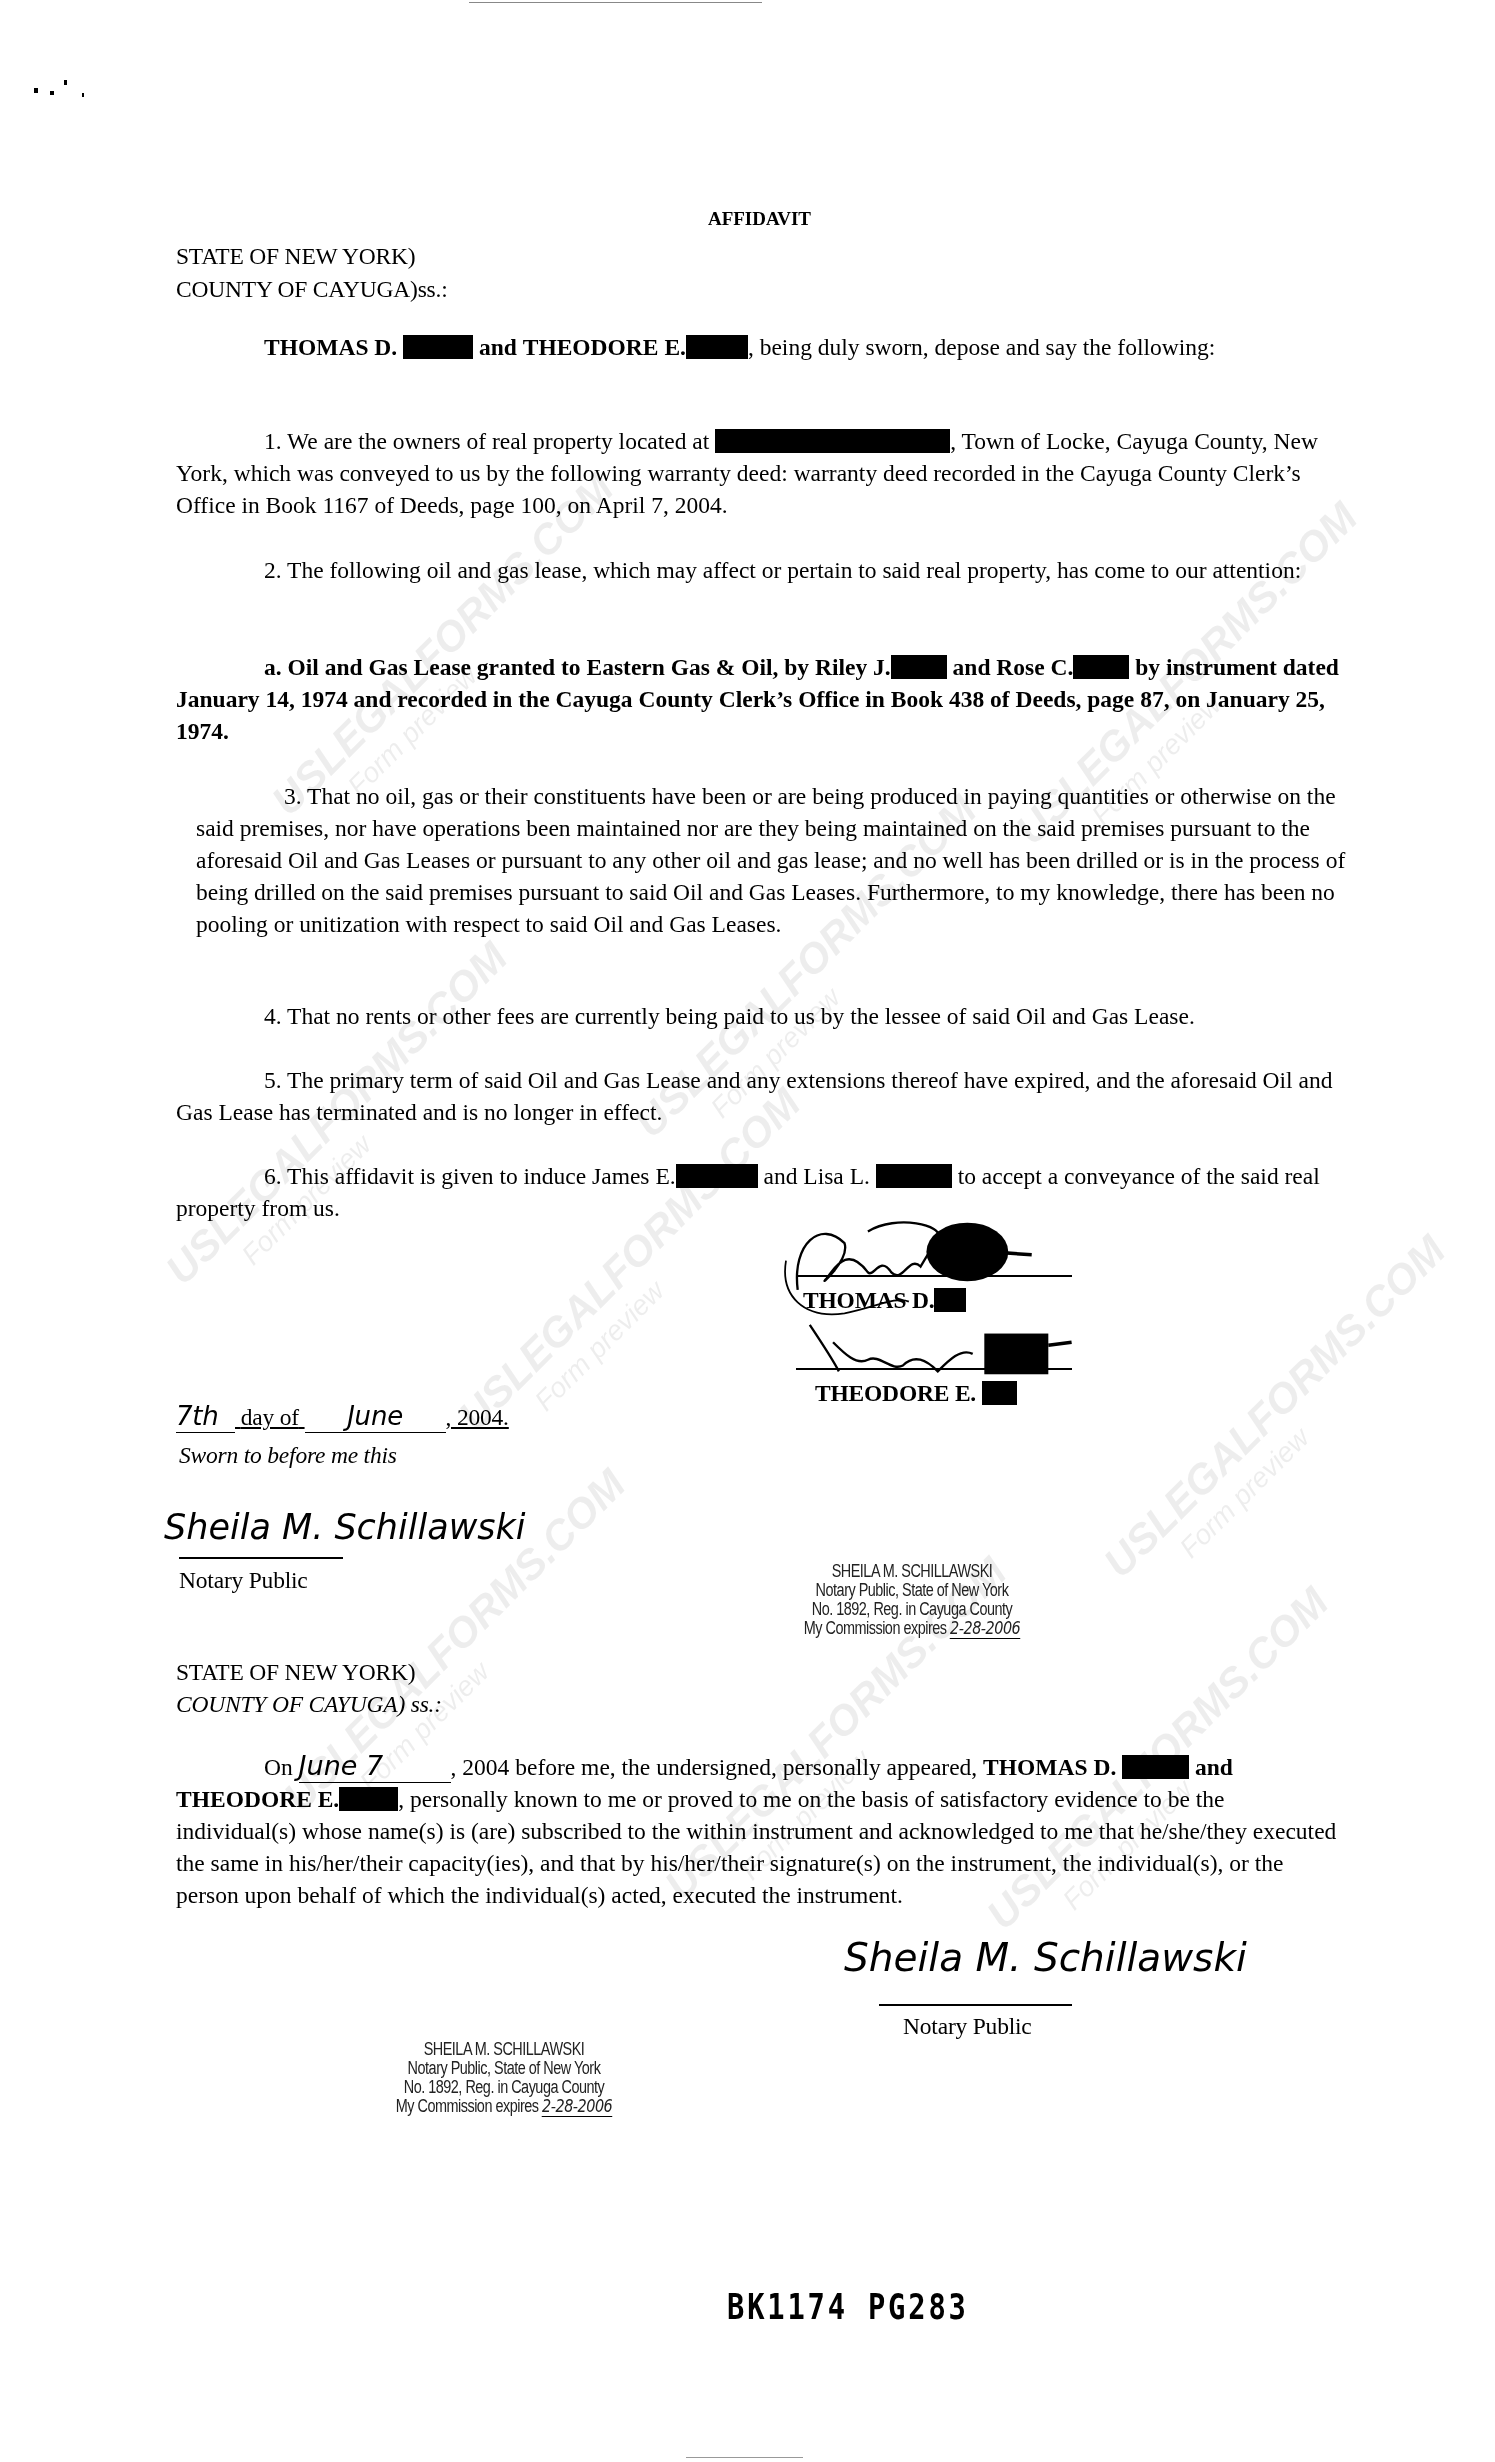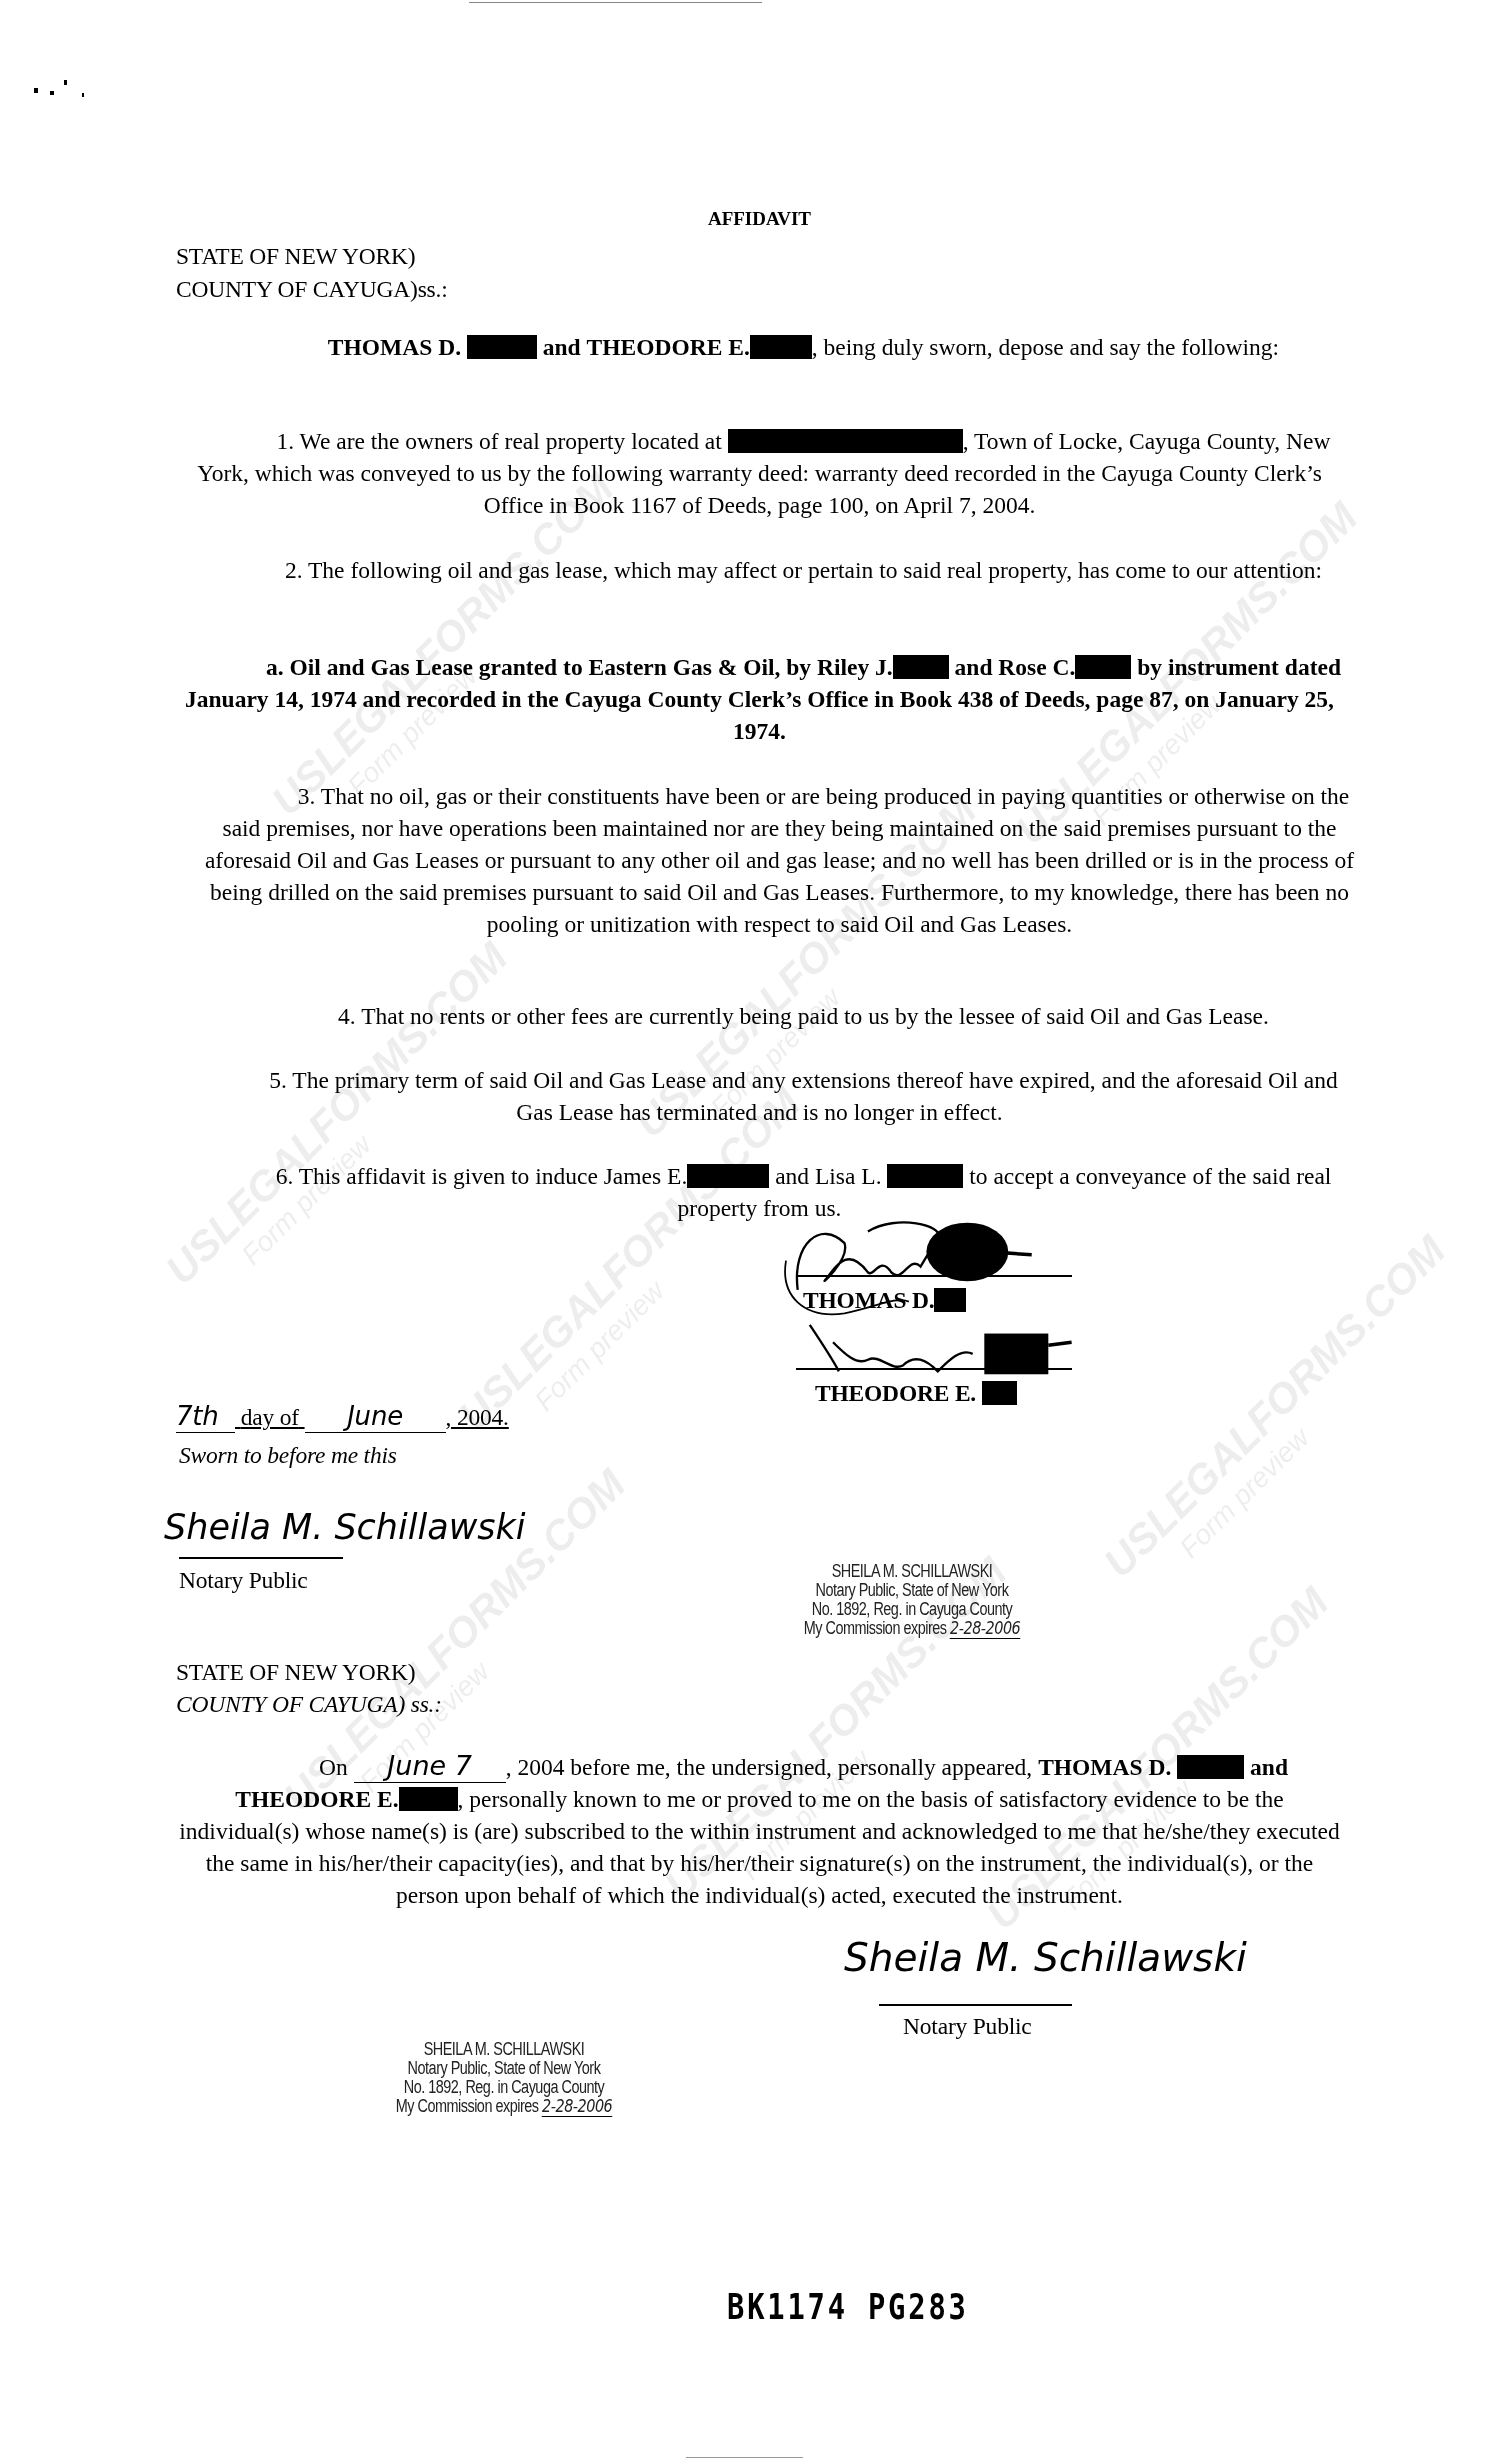--- a/index.html
+++ b/index.html
@@ -1,20 +1,20 @@
 <!DOCTYPE html>
 <html style="font-size:9.4px"><head>
 <meta charset="utf-8">
 <style>
   html, body { margin: 0; padding: 0; background: #ffffff; }
   body { width: 1495px; height: 2462px; position: relative; overflow: hidden;
          font-family: "Liberation Serif", "DejaVu Serif", serif; color: #000; }
   .abs { position: absolute; }
   .txt { font-size: 23.5px; line-height: 32px; letter-spacing: -0.2px; }
-  .para { position: absolute; left: 176px; width: 1167px; font-size: 23.5px; line-height: 32px; text-align: center; }
+  .para { position: absolute; left: 176px; width: 1167px; font-size: 23.5px; line-height: 32px; text-align: left; }
   .indent { display: inline-block; width: 88px; }
   .b { font-weight: bold; }
   .redact { display: inline-block; background: #000; height: 23.5px; vertical-align: -3.5px; }
   .title { left: 12px; width: 1495px; text-align: center; top: 208px; font-size: 19px; font-weight: bold; }
   .sigline { position: absolute; height: 1.8px; background: #000; }
   .sig { position: absolute; }
   .stamp { position: absolute; font-family: "Liberation Sans", "DejaVu Sans", sans-serif; font-size: 17.6px;
            line-height: 19px; text-align: center; color: #222; letter-spacing: -0.6px; transform: scaleX(0.82); transform-origin: center; }
   .hand { font-family: "DejaVu Sans", sans-serif; font-style: italic; font-weight: 300; }
   .footer { position: absolute; left: 727px; top: 2286px; font-family: "DejaVu Sans Mono", monospace;

